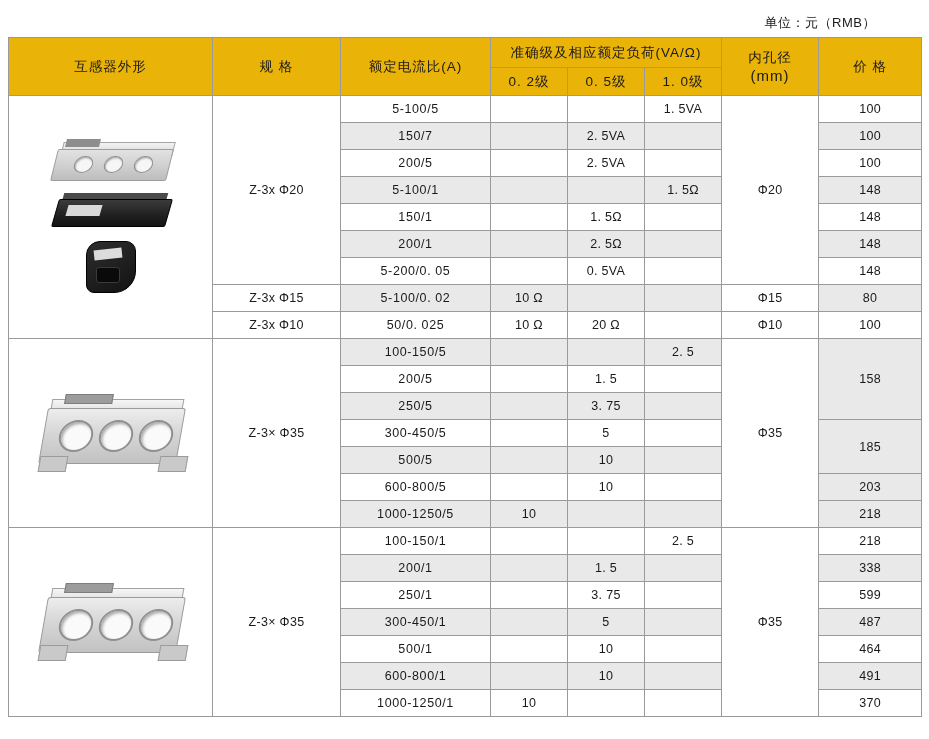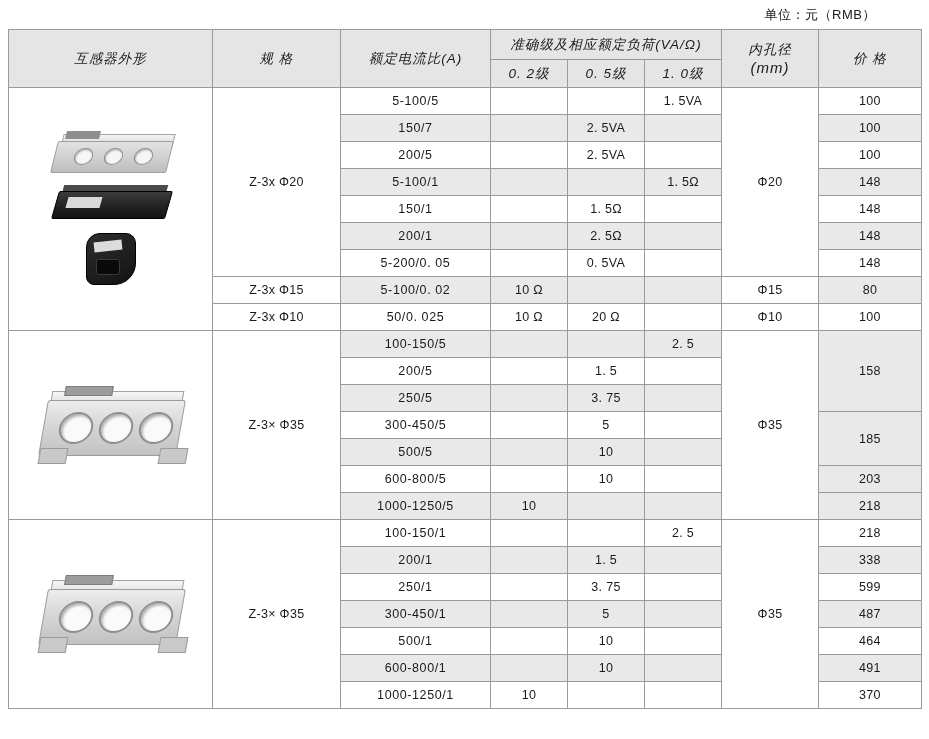--- a/index.html
+++ b/index.html
@@ -13,21 +13,21 @@
     font-family: "Liberation Sans", sans-serif;
     color: #1a1a1a;
     position: relative;
     overflow: hidden;
   }
   #page {
     width: 890px;
     height: 739px;
     position: relative;
     box-sizing: border-box;
-    padding: 0 8px;
+    padding: 8px 8px;
   }
   .unit-line {
     text-align: right;
     font-size: 13px;
     padding: 6px 6px 5px 0;
     letter-spacing: 0.5px;
   }
   table.price-table {
     border-collapse: collapse;
     table-layout: fixed;
@@ -36,24 +36,23 @@
   }
   table.price-table th,
   table.price-table td {
     border: 1px solid #9a9a9a;
     text-align: center;
     vertical-align: middle;
     padding: 0;
     font-weight: normal;
   }
   thead th {
-    background: #e5e5e5;
+    background: #eab308;
     font-size: 13.5px;
     letter-spacing: 1px;
-    font-style: italic;
   }
   .hdr-main { height: 30px; }
   .hdr-sub  { height: 28px; font-size: 12.5px; letter-spacing: 0.5px; }
   .sub-head { font-size: 15px; }
 
   
   col.c-shape  { width: 204px; }
   col.c-spec   { width: 128px; }
   col.c-ratio  { width: 150px; }
   col.c-g02    { width: 77px; }

